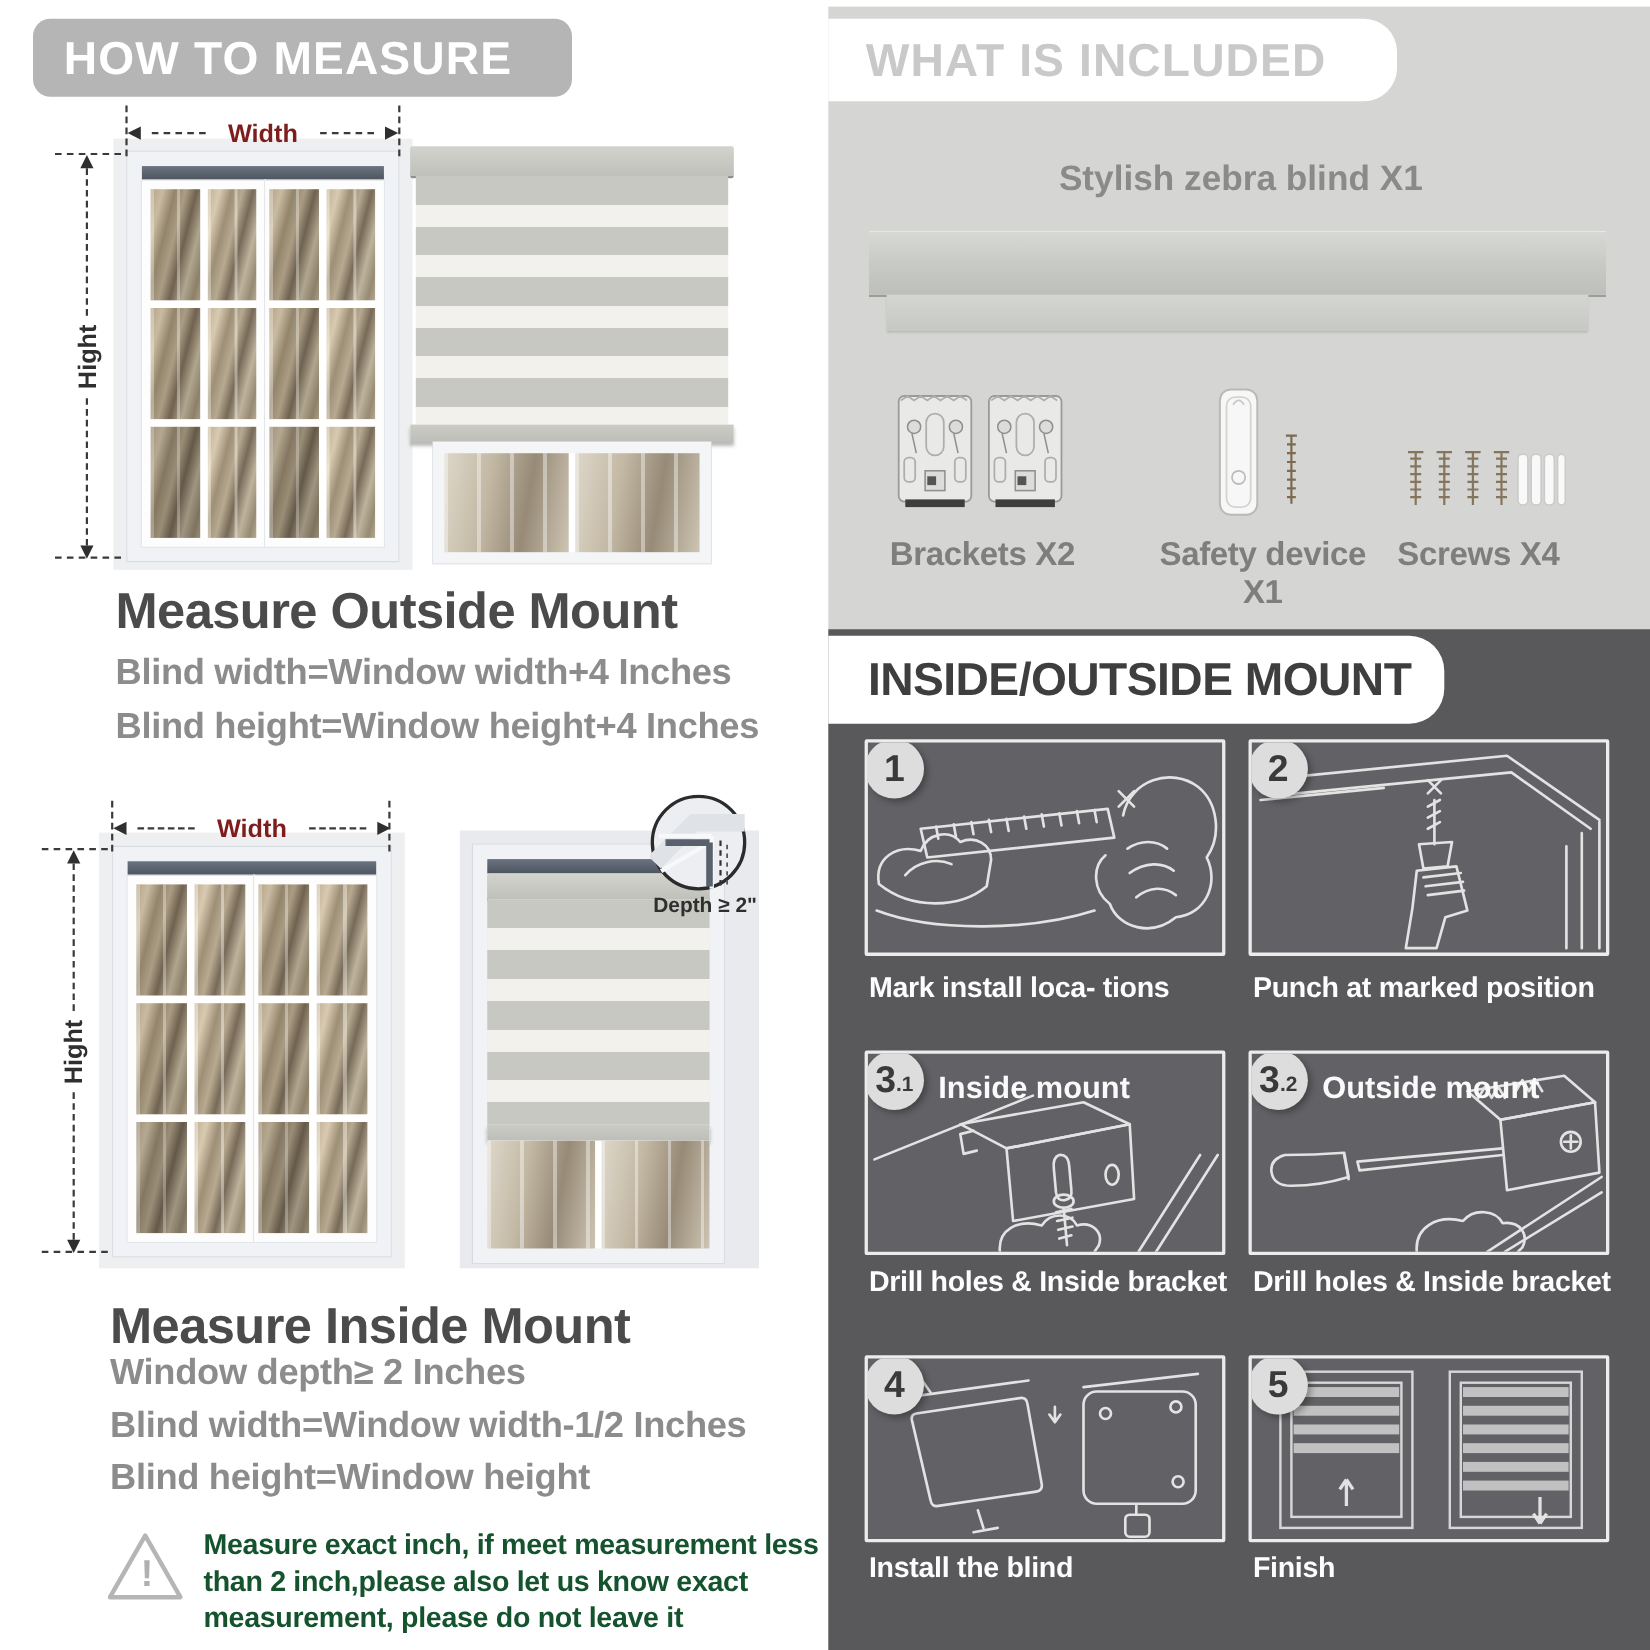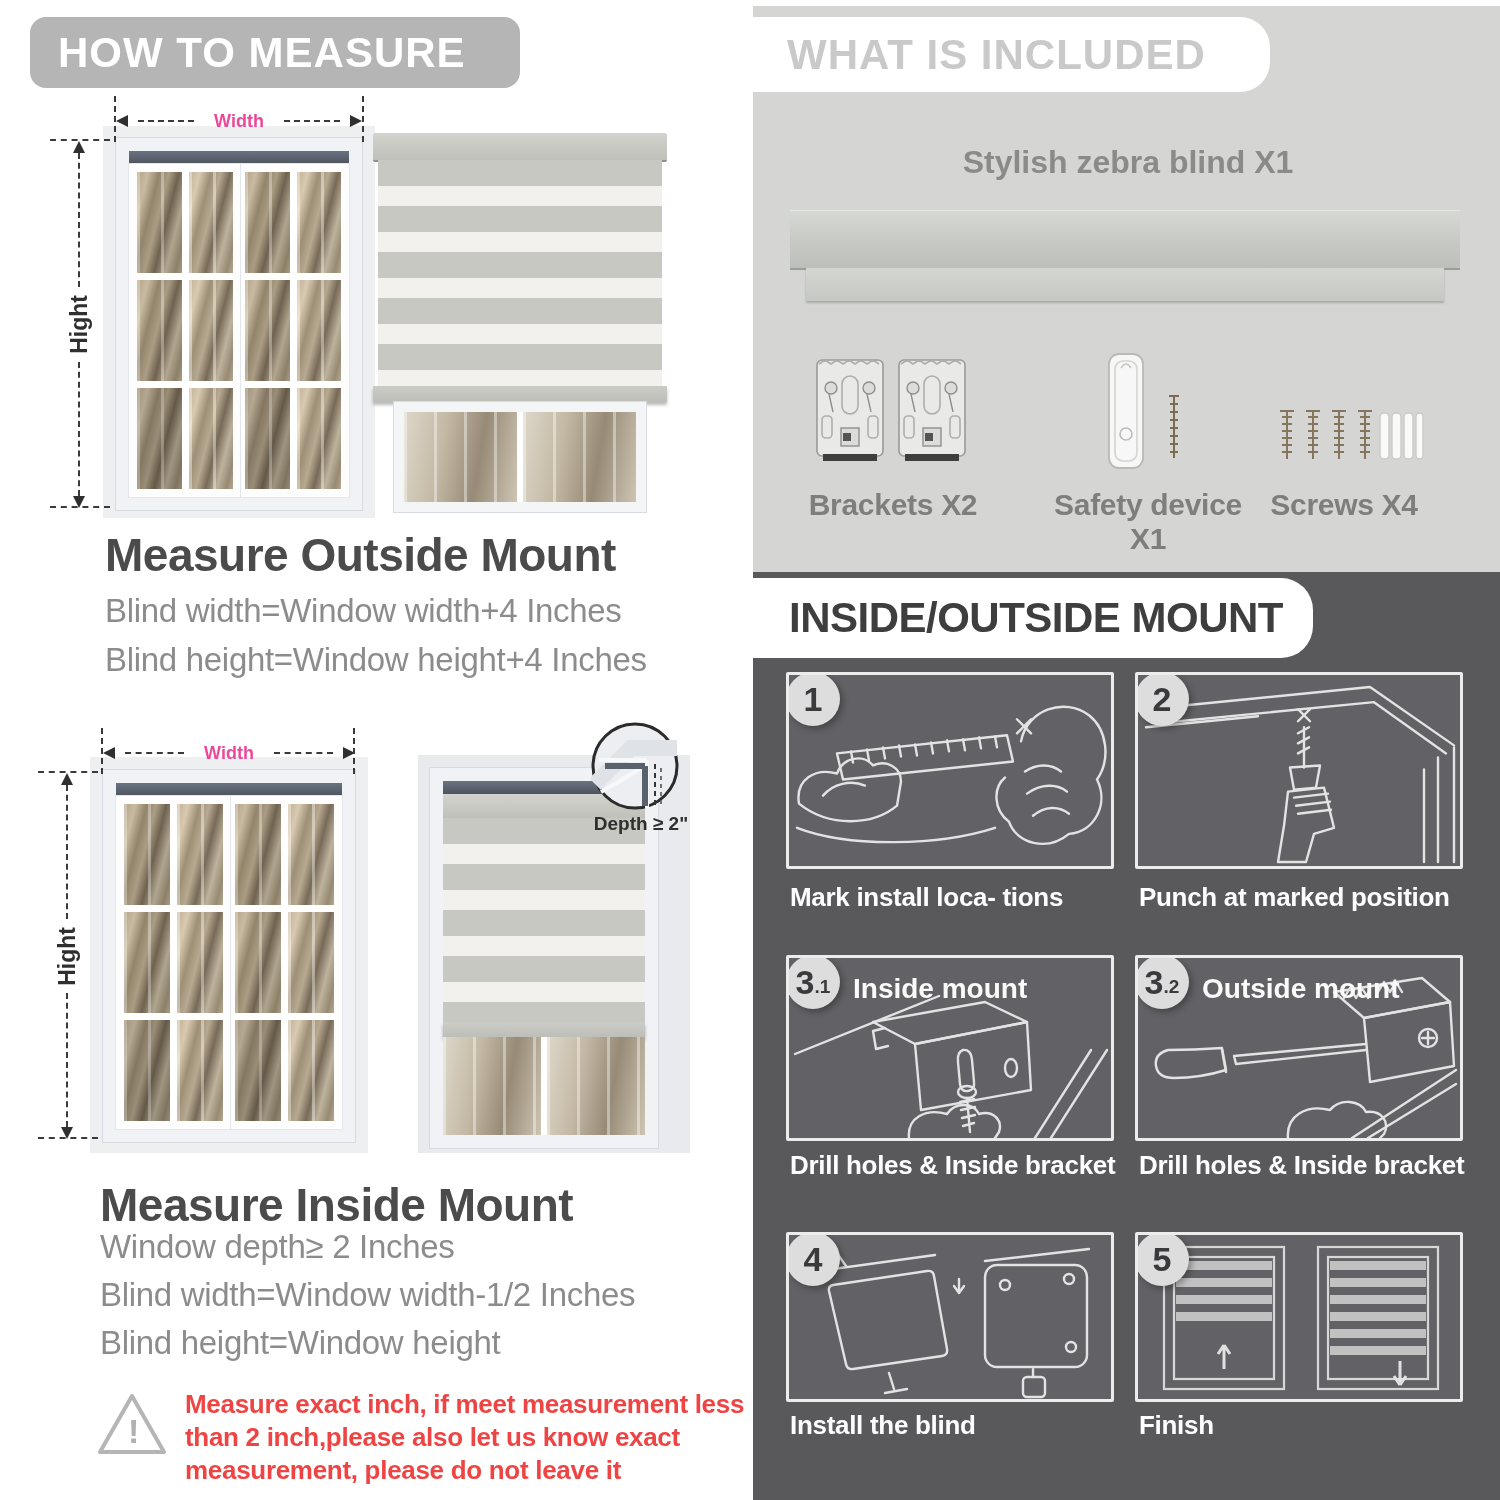--- a/index.html
+++ b/index.html
@@ -4,21 +4,21 @@
 <style>
   html,body{margin:0;padding:0;}
   body{width:1500px;height:1500px;position:relative;background:#ffffff;
        font-family:"Liberation Sans", sans-serif;overflow:hidden;}
   .abs{position:absolute;}
 
   
   .pill-left{left:30px;top:17px;width:490px;height:71px;background:#b5b5b5;border-radius:16px;
     color:#ffffff;font-size:42px;font-weight:bold;line-height:71px;padding-left:28px;letter-spacing:1px;box-sizing:border-box;}
   .h-dark{color:#4b4b4b;font-size:46px;font-weight:bold;letter-spacing:-0.5px;}
-  .h-gray{color:#8c8c8c;font-size:33px;font-weight:normal;letter-spacing:-0.3px;}
+  .h-gray{color:#8c8c8c;font-size:33px;font-weight:bold;letter-spacing:-0.3px;}
 
   .wall{background:#edeff1;}
   .winframe{background:#f7f9fb;border:13px solid #f0f2f5;box-shadow:0 0 0 1px #d6dbe1, inset 0 0 0 1px #d6dbe1;box-sizing:border-box;}
   .headstrip{height:13px;background:linear-gradient(180deg,#6a7380,#4d5460);}
   .doors{position:absolute;left:0;right:0;top:13px;bottom:0;display:flex;}
   .door{flex:1;border:8px solid #fdfdfd;outline:1px solid #e3e7eb;background:#ffffff;
         display:grid;grid-template-columns:1fr 1fr;grid-template-rows:1fr 1fr 1fr;gap:7px;box-sizing:border-box;}
   .door + .door{border-left-width:4px;}
   .pane{background:
      repeating-linear-gradient(90deg, rgba(250,250,246,.35) 0 3px, rgba(0,0,0,0) 3px 24px),
@@ -28,35 +28,35 @@
   .pane.lite{background:
      repeating-linear-gradient(90deg, rgba(255,255,255,.4) 0 3px, rgba(0,0,0,0) 3px 30px),
      linear-gradient(100deg,#ded8ca,#c3b8a4 35%,#978b77 65%,#cdc4b2);}
 
   .headrail{background:linear-gradient(180deg,#d2d3cd,#bfc0ba);box-shadow:0 2px 0 #8e8f89;border-radius:2px;}
   .shade{background:repeating-linear-gradient(180deg,#c8c8c2 0px,#c8c8c2 26px,#f2f1ed 26px,#f2f1ed 46px);}
   .botrail{background:linear-gradient(180deg,#cbccc6,#bdbeb8);box-shadow:0 3px 3px rgba(60,60,60,.35);}
   .lowwin{background:#ffffff;border:10px solid #f3f5f7;box-shadow:0 0 0 1px #d6dbe1;display:flex;gap:6px;box-sizing:border-box;}
 
   
-  .dimw{display:flex;align-items:center;color:#ec4899;font-weight:bold;font-size:18px;gap:10px;}
+  .dimw{display:flex;align-items:center;color:#7f1d1d;font-weight:bold;font-size:23px;gap:10px;}
   .dimw .ln{flex:1;border-top:2px dashed #3a3a3a;height:0;}
   .dimw .lbl{margin:0 10px;}
   .ar{width:0;height:0;}
   .ar.l{border-top:6px solid transparent;border-bottom:6px solid transparent;border-right:12px solid #2f2f2f;}
   .ar.r{border-top:6px solid transparent;border-bottom:6px solid transparent;border-left:12px solid #2f2f2f;}
   .ar.u{border-left:6px solid transparent;border-right:6px solid transparent;border-bottom:12px solid #2f2f2f;}
   .ar.d{border-left:6px solid transparent;border-right:6px solid transparent;border-top:12px solid #2f2f2f;}
   .dimh{display:flex;flex-direction:column;align-items:center;color:#2f2f2f;font-weight:bold;font-size:23px;}
   .dimh .ln{flex:1;border-left:2px dashed #3a3a3a;width:0;}
   .dimh .lbl{margin:8px 0;writing-mode:vertical-rl;transform:rotate(180deg);}
   .dash-v{border-left:2px dashed #3a3a3a;width:0;}
   .dash-h{border-top:2px dashed #3a3a3a;height:0;}
 
-  .warn-text{color:#ef4444;font-size:26px;font-weight:bold;line-height:33px;letter-spacing:-0.3px;}
+  .warn-text{color:#14532d;font-size:26px;font-weight:bold;line-height:33px;letter-spacing:-0.3px;}
   .warn-mark{color:#b0b0b0;font-weight:bold;font-size:34px;}
 
   
   .included{left:753px;top:6px;width:747px;height:566px;background:#d5d6d4;}
   .pill-right{left:0;top:11px;width:517px;height:75px;background:#ffffff;border-radius:0 30px 30px 0;
     color:#c9c9c9;font-size:42px;font-weight:bold;line-height:75px;padding-left:34px;letter-spacing:1px;box-sizing:border-box;}
   .product-label{color:#8a8a8a;font-size:32px;font-weight:bold;text-align:center;}
   .rail-main{background:linear-gradient(180deg,#d6d9d4 0%,#c6c9c4 55%,#bcbfba 100%);box-shadow:0 2px 0 #9a9d98, inset 0 1px 0 #e4e7e2;}
   .rail-lip{background:linear-gradient(180deg,#d3d6d1,#c5c8c3);box-shadow:0 2px 2px rgba(90,90,90,.35);}
   .part-label{color:#7e7e7e;font-size:30px;font-weight:bold;text-align:center;letter-spacing:-0.3px;}

